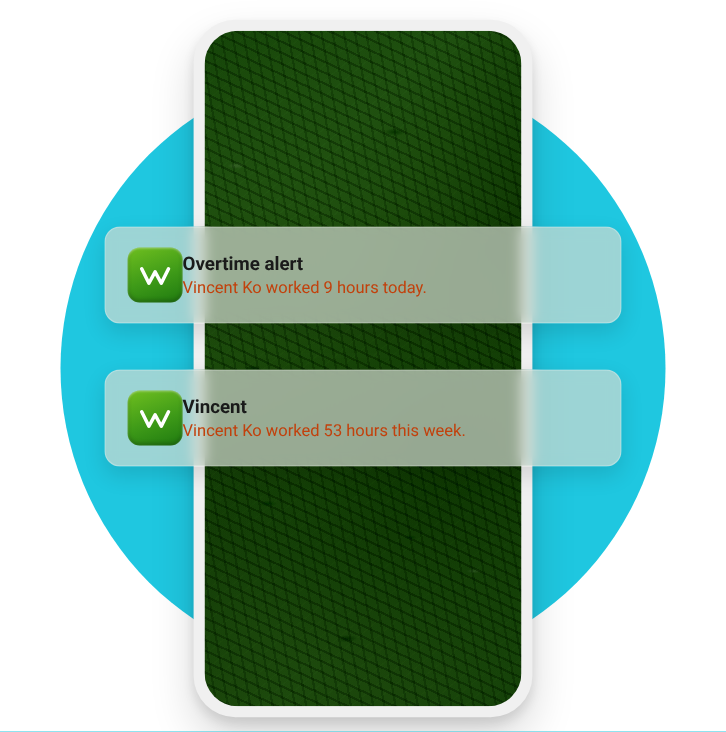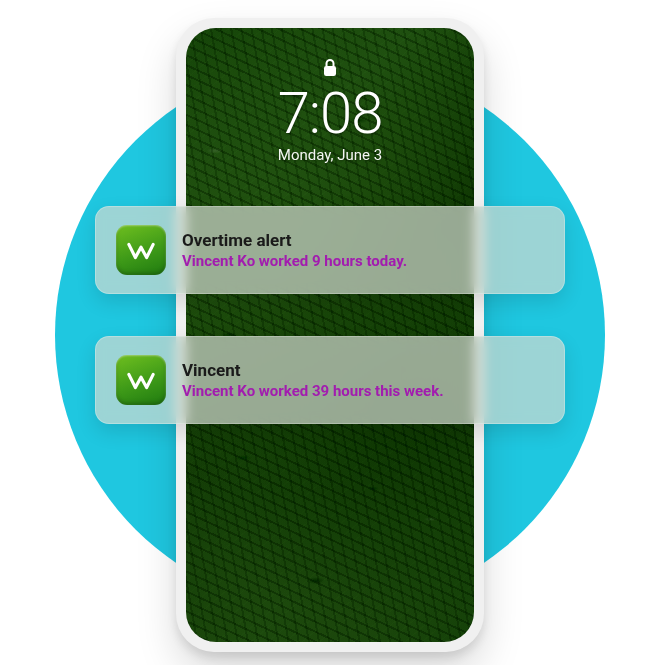--- a/index.html
+++ b/index.html
@@ -109,21 +109,21 @@
     top: 206px;
     width: 470px;
     z-index: 5;
     display: flex;
     flex-direction: column;
     gap: 42px;
   }
   .notif {
     display: flex;
     align-items: center;
-    gap: 16px;
+    gap: 0;
     padding: 18px 20px;
     border-radius: 14px;
     background: rgba(210, 218, 208, 0.7);
     backdrop-filter: blur(6px);
     box-shadow: 0 8px 20px rgba(0,0,0,0.12);
     border: 1px solid rgba(255,255,255,0.25);
   }
   .notif-icon {
     width: 50px;
     height: 50px;
@@ -136,45 +136,34 @@
   .notif-icon svg { width: 30px; height: 30px; }
   .notif-body { flex: 1; min-width: 0; }
   .notif-title {
     font-size: 17px;
     font-weight: 700;
     color: #1a1a1a;
     margin-bottom: 2px;
   }
   .notif-msg {
     font-size: 15px;
-    color: #a21caf;
-    font-weight: bold;
+    color: #c2410c;
   }
 </style>
 </head>
 <body>
 
 <div class="canvas">
 
   <div class="bg-circle"></div>
 
   <div class="phone">
     <div class="phone-inner">
       <div class="wallpaper"></div>
 
-      <div class="lock-area">
-        <span class="lock-icon">
-          <svg width="16" height="20" viewBox="0 0 16 20" fill="none">
-            <rect x="2" y="8" width="12" height="10" rx="2.2" fill="#ffffff"></rect>
-            <path d="M4.5 8 V5.5 a3.5 3.5 0 0 1 7 0 V8" stroke="#ffffff" stroke-width="2" fill="none" stroke-linecap="round"></path>
-          </svg>
-        </span>
-        <div class="clock-time">7:08</div>
-        <div class="clock-date">Monday, June 3</div>
-      </div>
     </div>
   </div>
 
   <div class="notifications">
 
     <div class="notif">
       <div class="notif-icon" title="Workwell">
         <svg viewBox="0 0 32 32">
           <path d="M3 10 L10 24 L16 13 L22 24 L29 10" stroke="#ffffff" stroke-width="3.4" fill="none" stroke-linejoin="round" stroke-linecap="round"></path>
         </svg>
@@ -186,19 +175,19 @@
     </div>
 
     <div class="notif">
       <div class="notif-icon" title="Workwell">
         <svg viewBox="0 0 32 32">
           <path d="M3 10 L10 24 L16 13 L22 24 L29 10" stroke="#ffffff" stroke-width="3.4" fill="none" stroke-linejoin="round" stroke-linecap="round"></path>
         </svg>
       </div>
       <div class="notif-body">
         <div class="notif-title">Vincent</div>
-        <div class="notif-msg">Vincent Ko worked 39 hours this week.</div>
+        <div class="notif-msg">Vincent Ko worked 53 hours this week.</div>
       </div>
     </div>
 
   </div>
 
 </div>
 
 </body></html>

